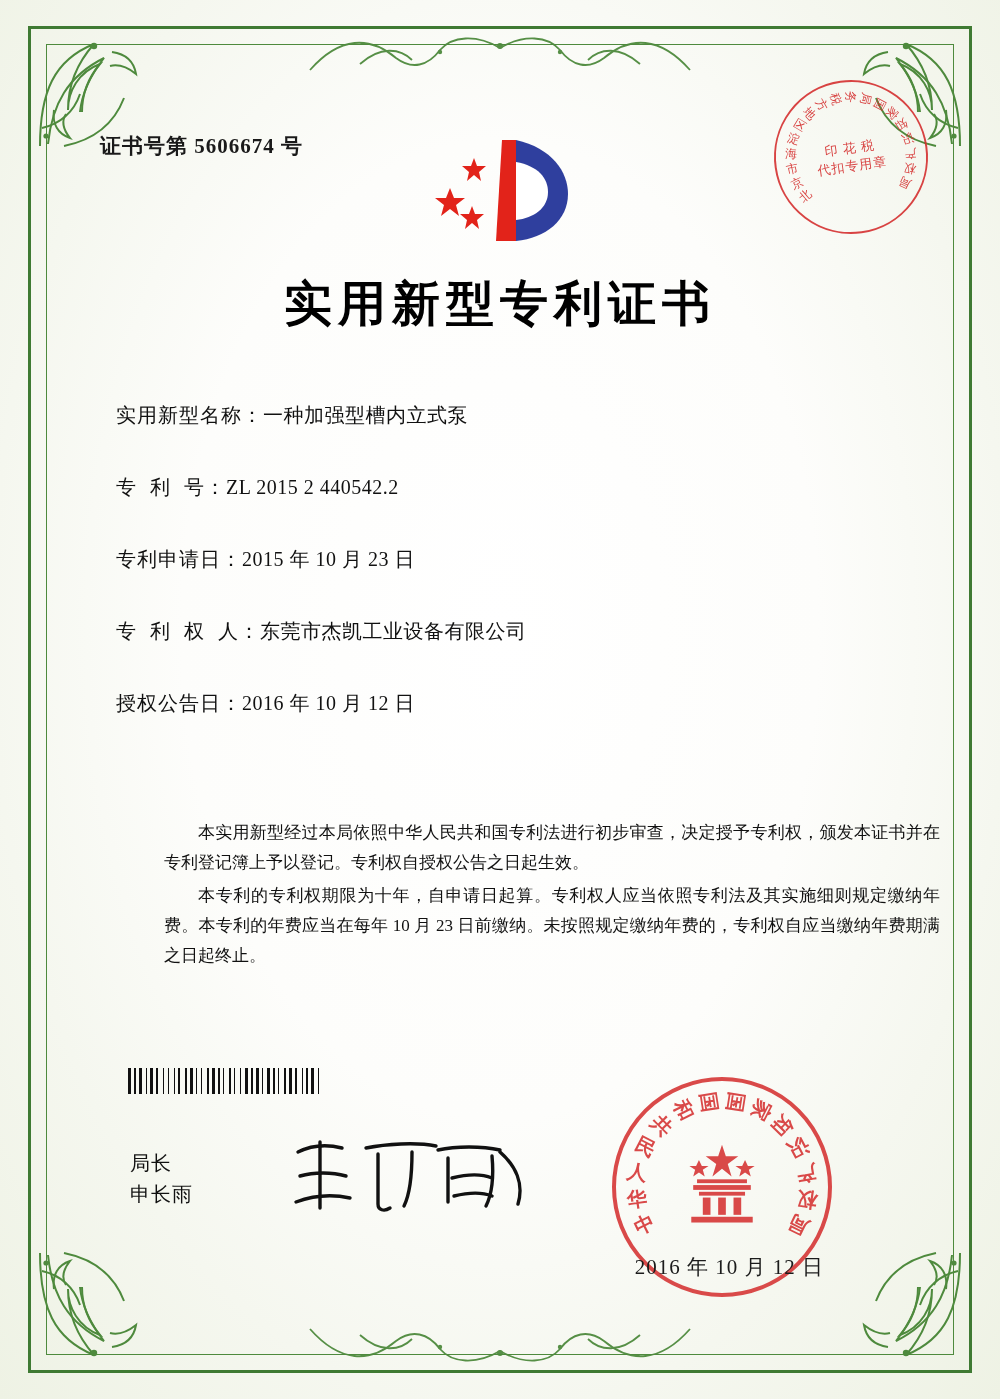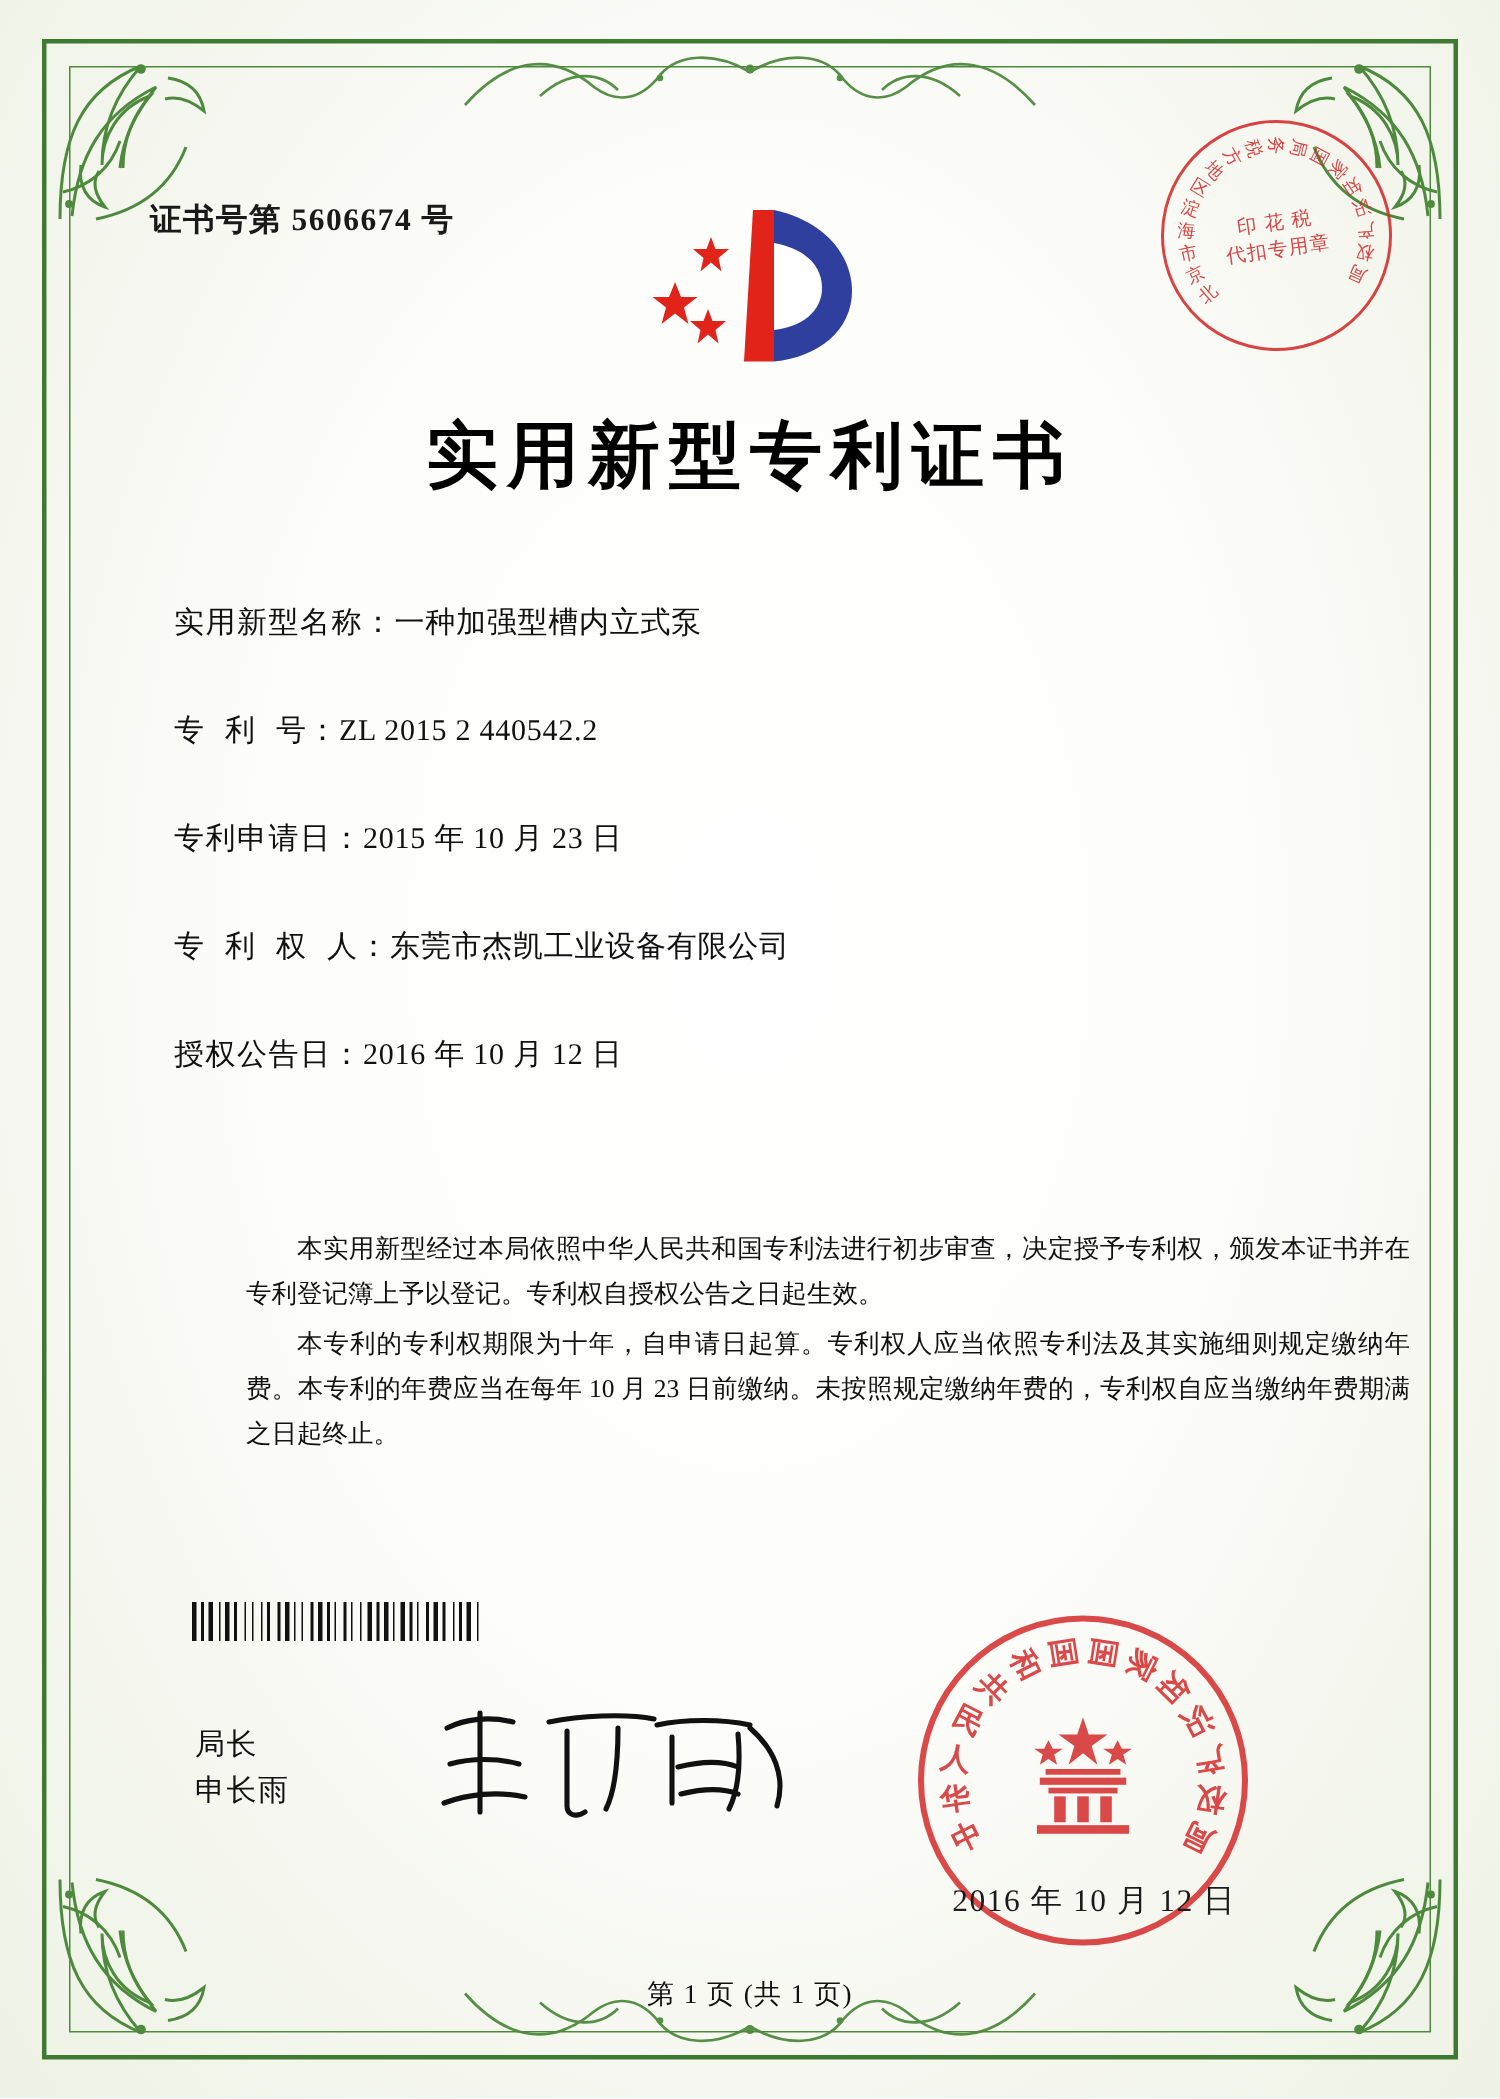--- a/index.html
+++ b/index.html
@@ -483,15 +483,14 @@
           <rect x="62" y="61" width="8" height="18"></rect>
           <rect x="18" y="81" width="64" height="6"></rect>
           <rect x="24" y="42" width="52" height="4"></rect>
         </g>
       </svg>
     </div>
   </div>
 
   <div class="seal-date">2016 年 10 月 12 日</div>
 
-  <div class="page-footer">第 1 页 (共 1 页)</div>
 
 </div>
 
 </body></html>

